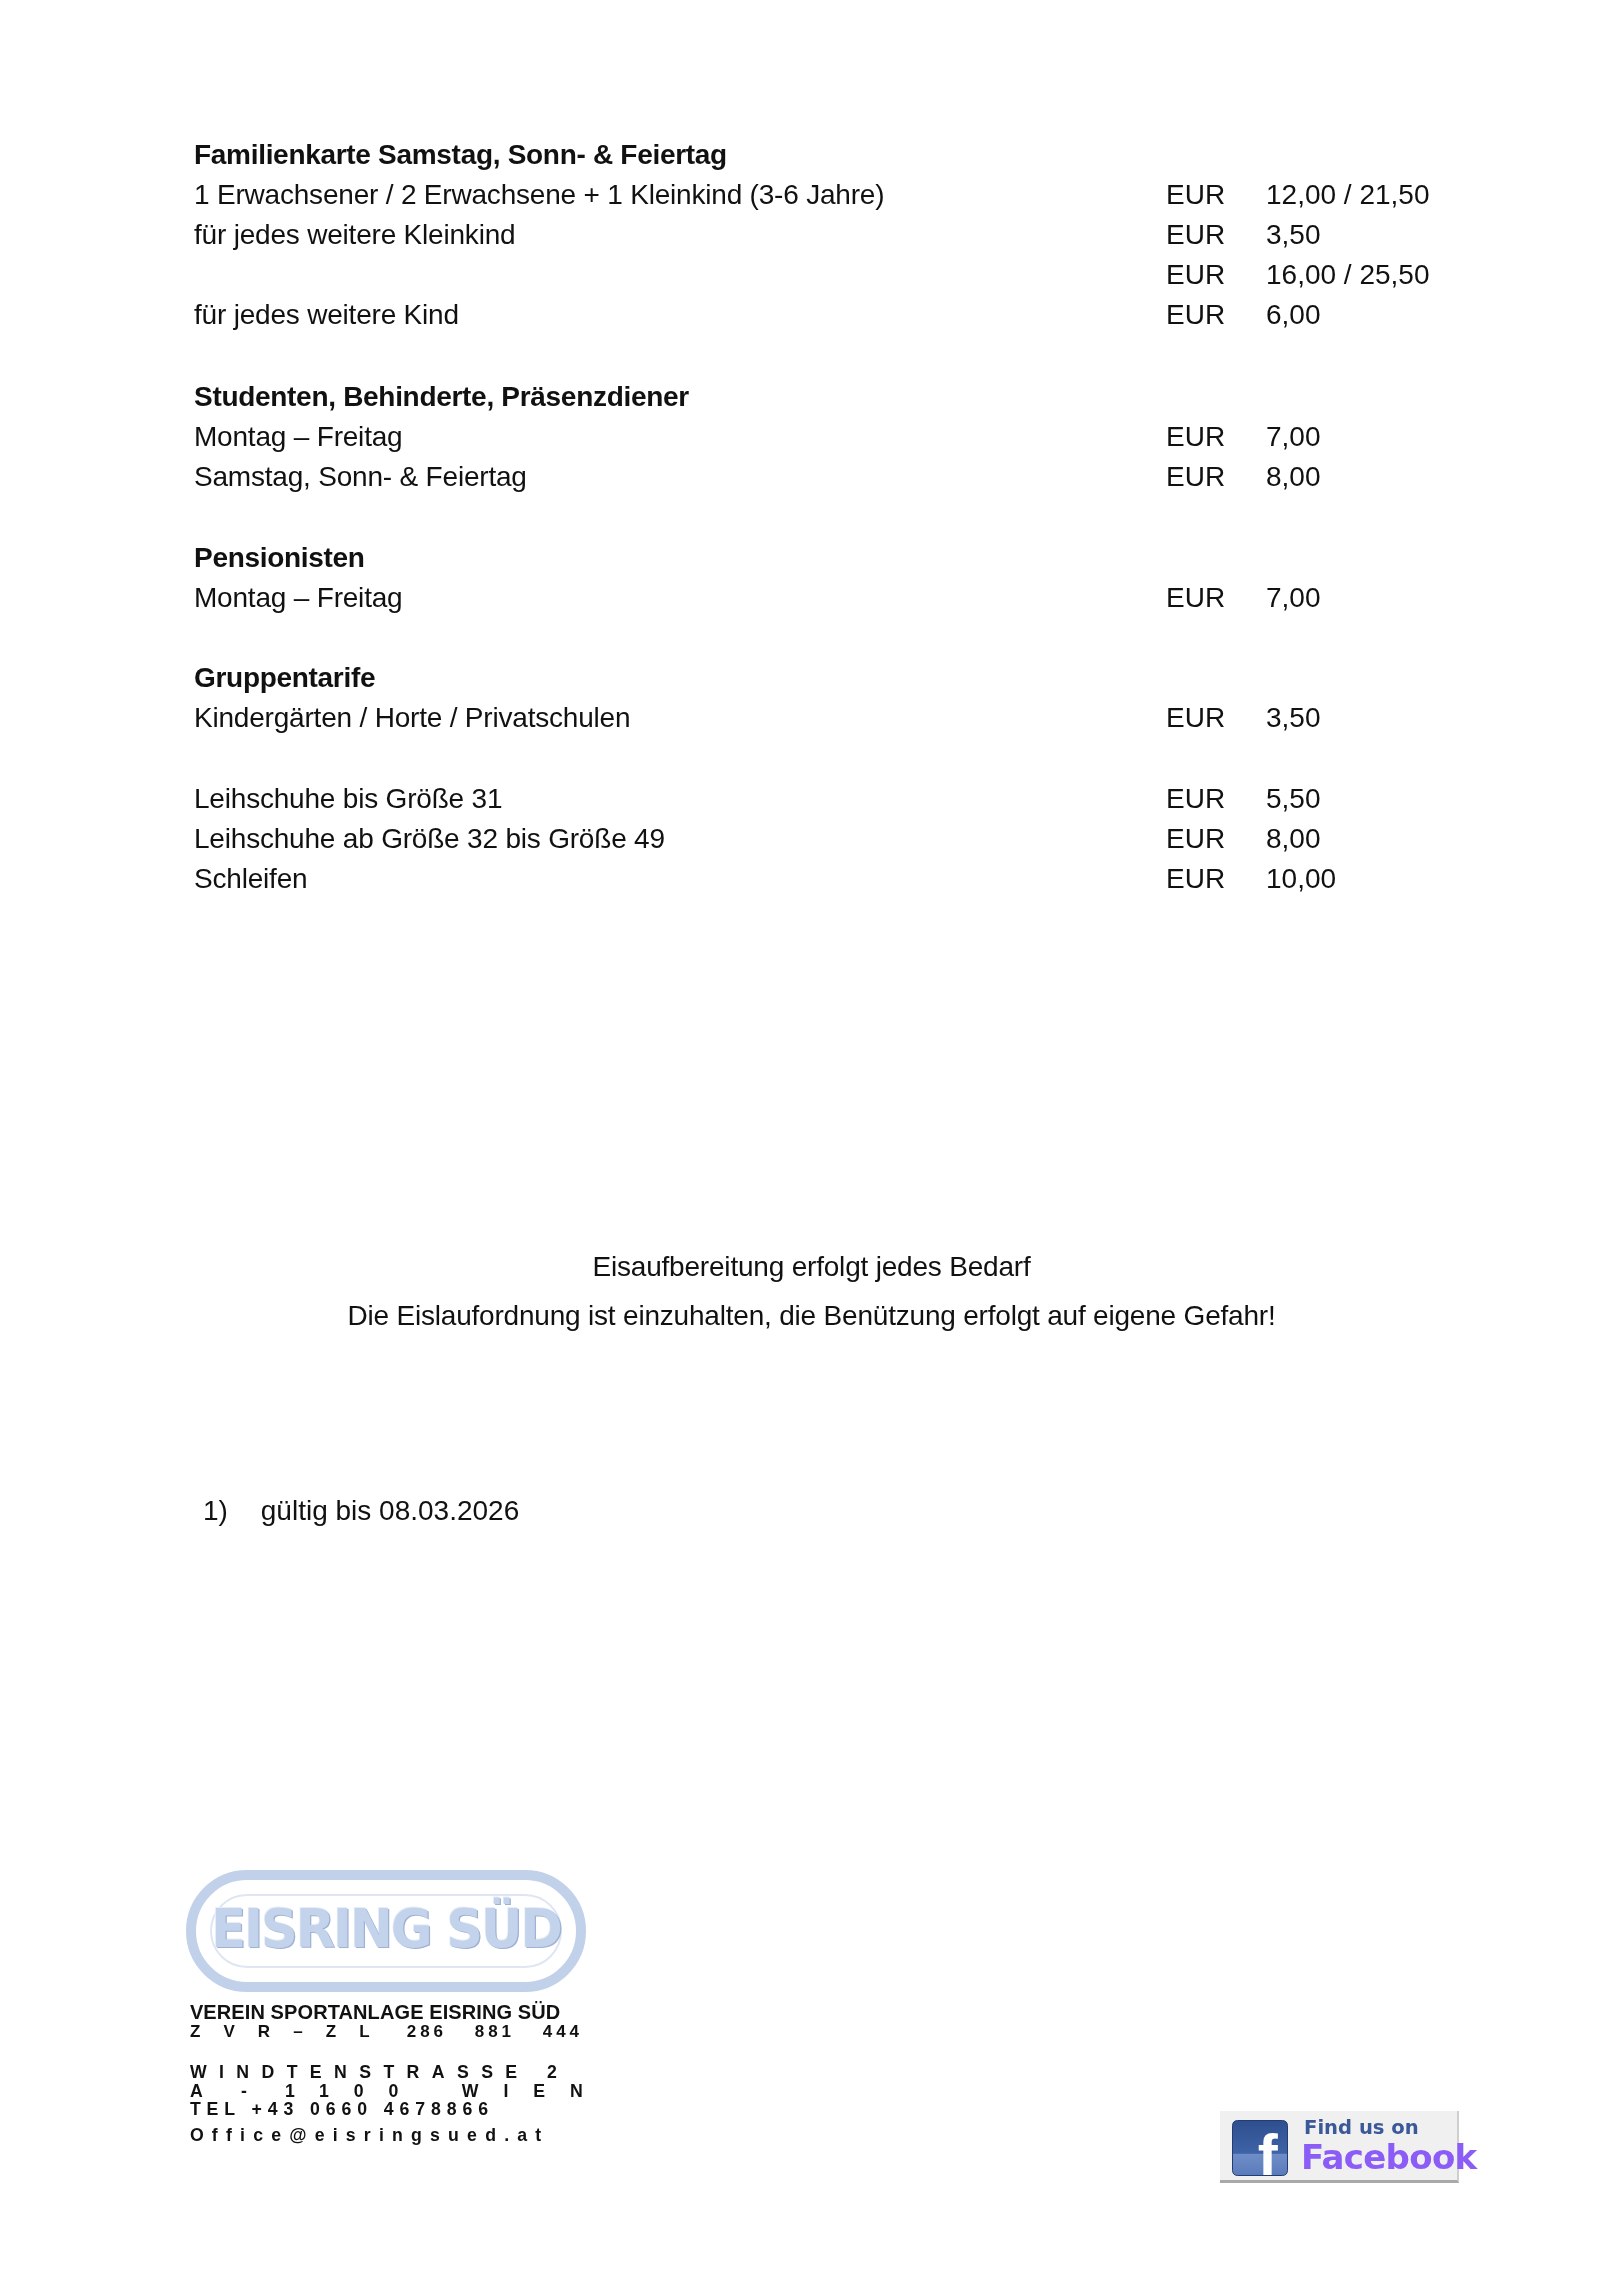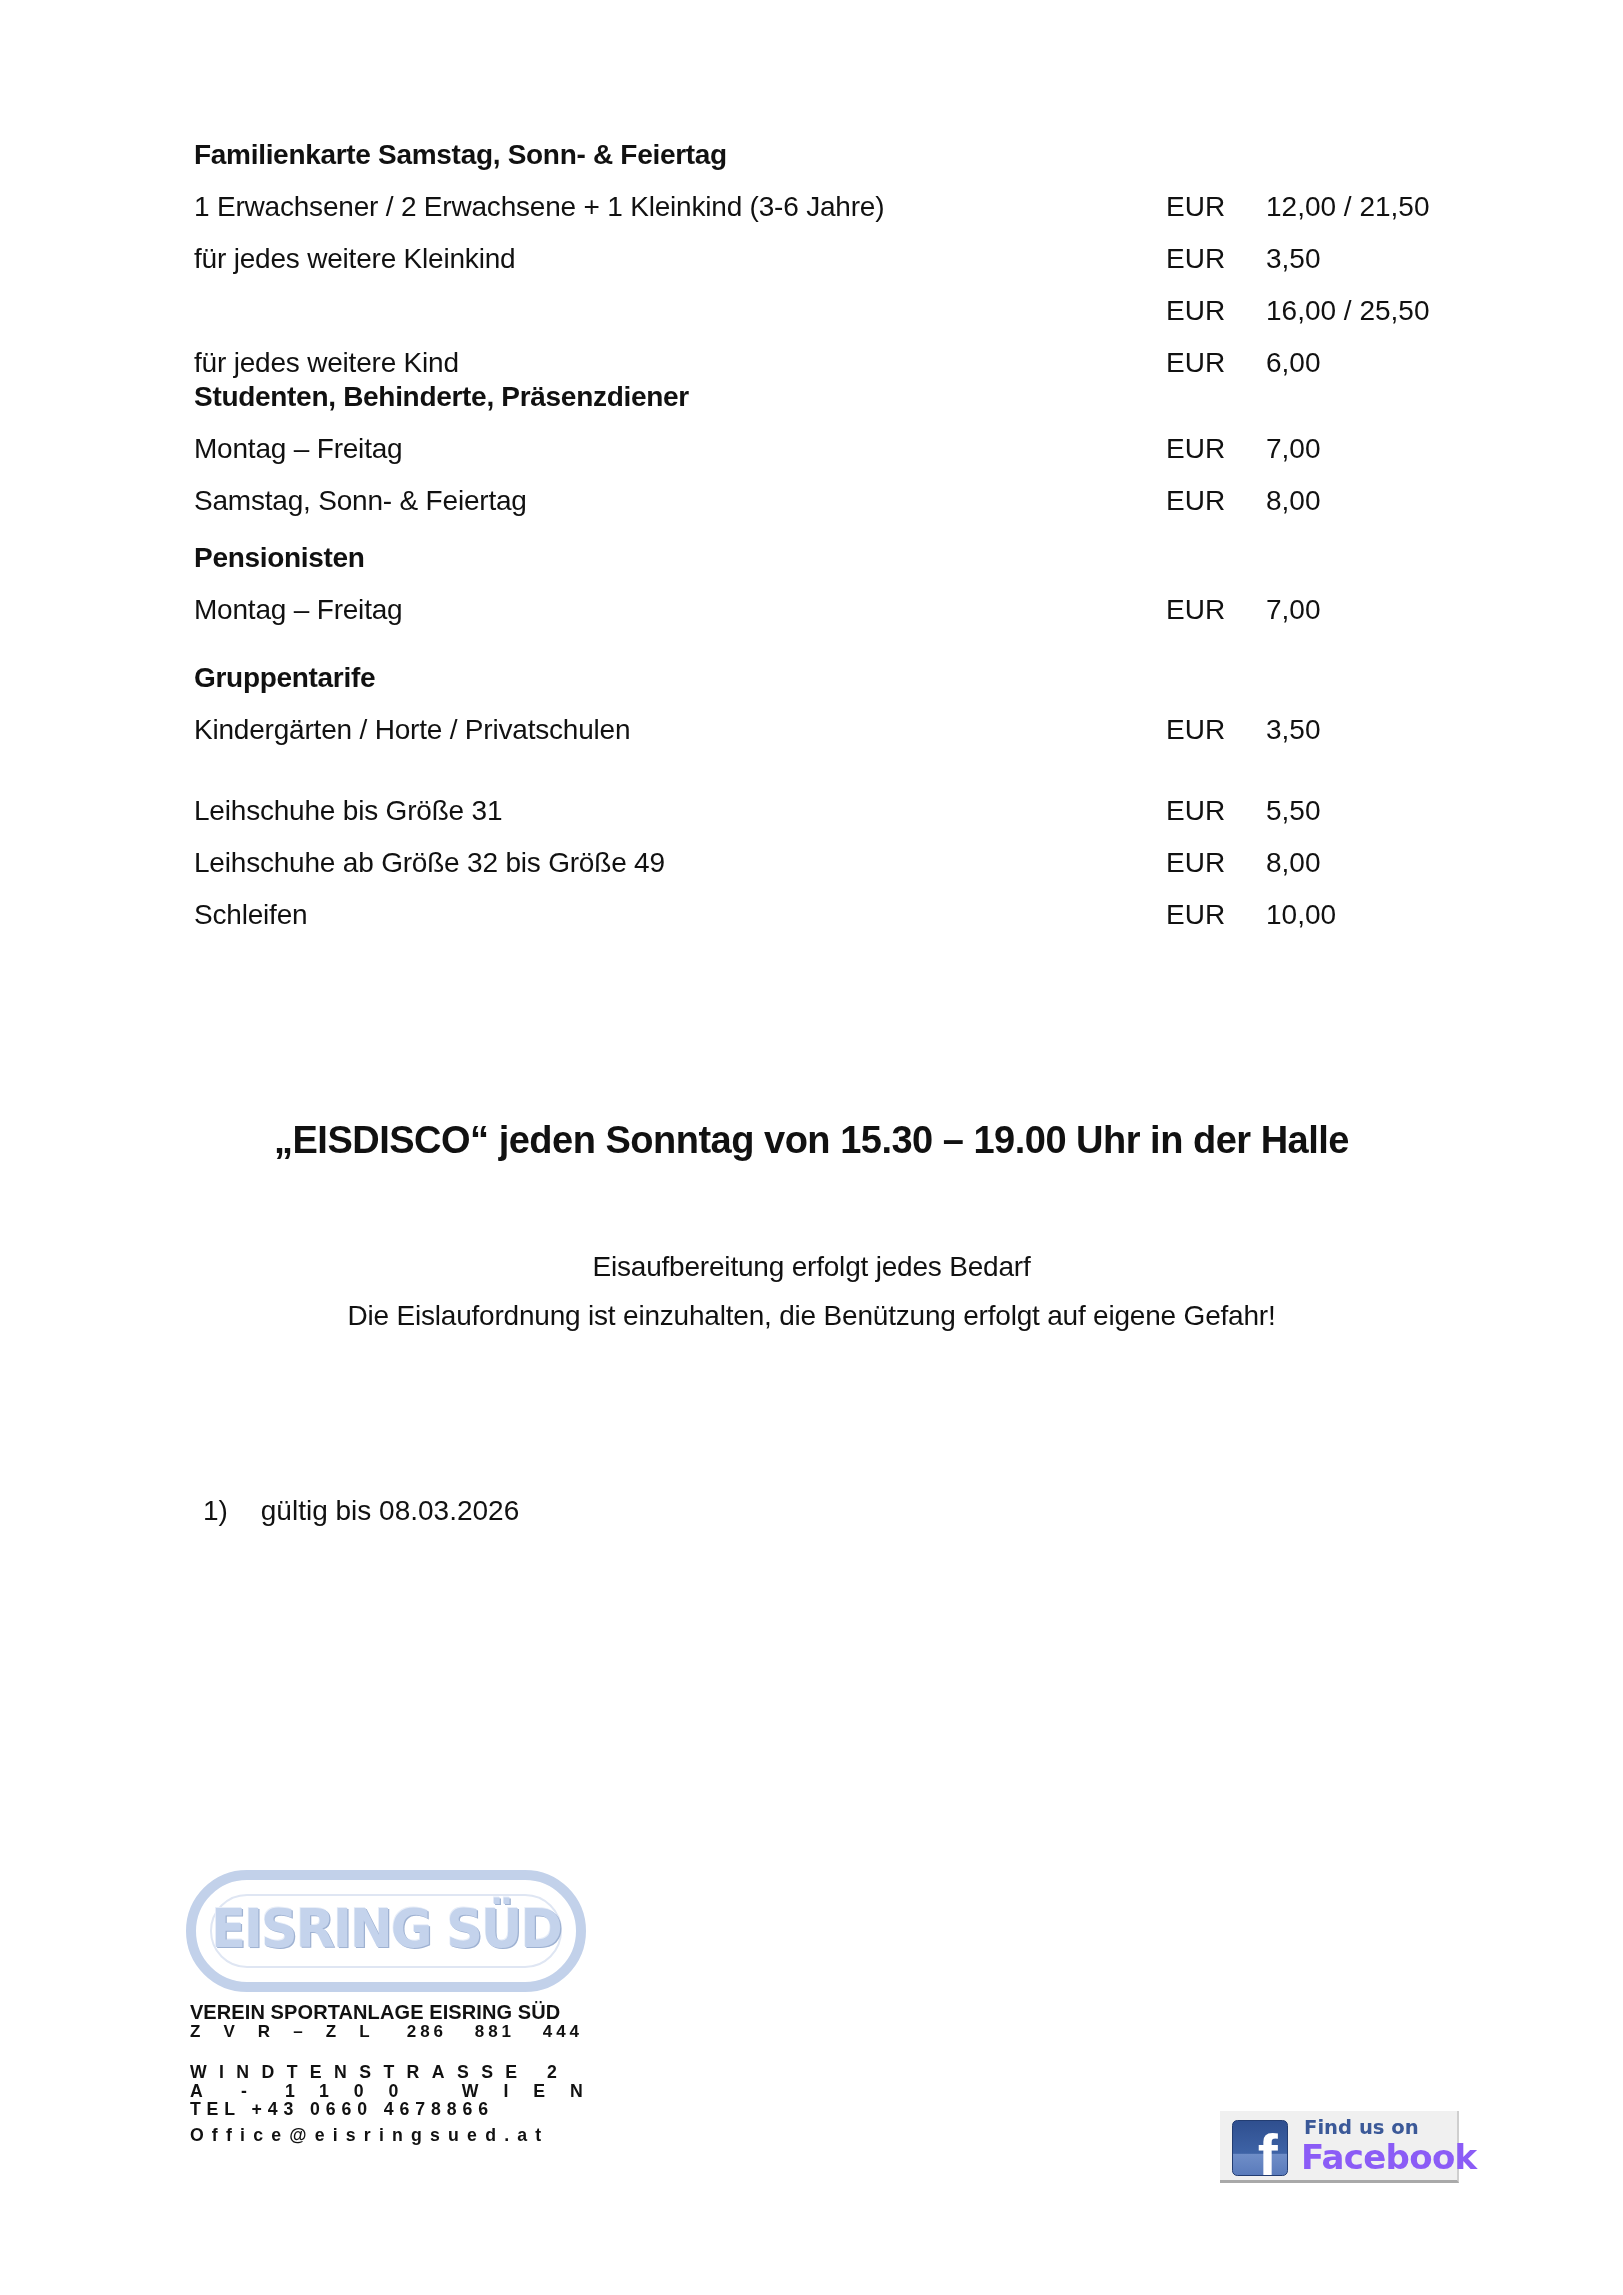--- a/index.html
+++ b/index.html
@@ -1,20 +1,20 @@
 <!DOCTYPE html>
 <html style="font-size:10.5px"><head>
 <meta charset="utf-8">
 <style>
   html, body { margin:0; padding:0; background:#ffffff; }
   body { width:1623px; height:2295px; position:relative; overflow:hidden;
          font-family:"Liberation Sans", "DejaVu Sans", sans-serif; color:#111; }
   .page { position:absolute; left:0; top:0; width:1623px; height:2295px; }
   .section { position:absolute; left:194px; width:1276px; }
-  .row { position:relative; height:40px; line-height:40px; font-size:28px; white-space:nowrap;margin-top:12px; }
+  .row { position:relative; height:40px; line-height:40px; font-size:28px; white-space:nowrap; }
   .row .label { position:absolute; left:0; top:0; }
   .row .cur { position:absolute; left:972px; top:0; }
   .row .price { position:absolute; left:1072px; top:0; }
   .heading { font-weight:bold; font-size:28px; height:40px; line-height:40px; white-space:nowrap; letter-spacing:-0.3px; }
   .label { letter-spacing:-0.2px; }
   .eisdisco { position:absolute; left:0; width:1623px; top:1119px; text-align:center;
               font-weight:bold; font-size:38px; letter-spacing:-0.5px; }
   .center-note { position:absolute; left:0; width:1623px; text-align:center; font-size:28px; letter-spacing:-0.2px; }
   .footnote { position:absolute; left:203px; top:1495px; font-size:28px; white-space:nowrap; }
   .footnote .num { display:inline-block; width:50px; }
@@ -113,21 +113,20 @@
       <span class="cur">EUR</span>
       <span class="price">8,00</span>
     </div>
     <div class="row">
       <span class="label">Schleifen</span>
       <span class="cur">EUR</span>
       <span class="price">10,00</span>
     </div>
   </div>
 
-  <div class="eisdisco">„EISDISCO“ jeden Sonntag von 15.30 – 19.00 Uhr in der Halle</div>
 
   <div class="center-note" style="top:1251px;">Eisaufbereitung erfolgt jedes Bedarf</div>
   <div class="center-note" style="top:1300px;">Die Eislaufordnung ist einzuhalten, die Benützung erfolgt auf eigene Gefahr!</div>
 
   <div class="footnote">
     <span class="num">1)</span>
     <span>gültig bis 08.03.2026</span>
   </div>
 
   <div class="logo">

